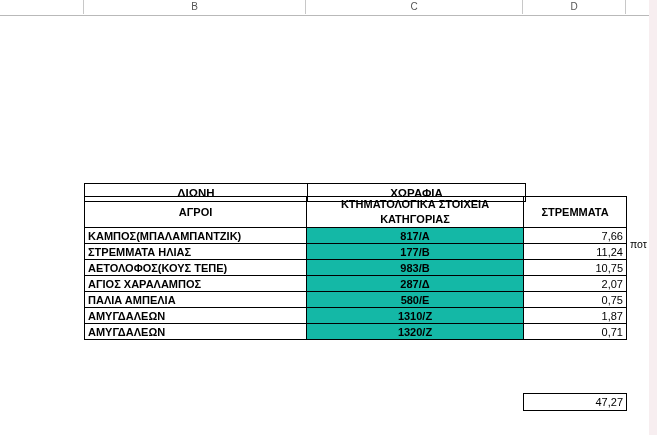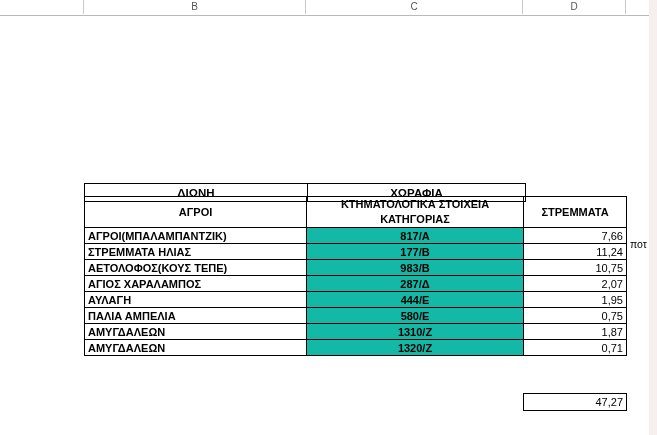--- a/index.html
+++ b/index.html
@@ -170,43 +170,38 @@
         <tr>
       <td class="c-b hd hd-tall">ΑΓΡΟΙ</td>
       <td class="c-c hd hd-tall hd-two-line">
         <span>ΚΤΗΜΑΤΟΛΟΓΙΚΑ ΣΤΟΙΧΕΙΑ</span><br>
         <span>ΚΑΤΗΓΟΡΙΑΣ</span>
       </td>
       <td class="c-d hd hd-tall">ΣΤΡΕΜΜΑΤΑ</td>
     </tr>
 
     <tr>
-      <td class="c-b cell-name">ΑΓΡΟΙ(ΜΠΑΛΑΜΠΑΝΤΖΙΚ)</td>
+      <td class="c-b cell-name">ΚΑΜΠΟΣ(ΜΠΑΛΑΜΠΑΝΤΖΙΚ)</td>
       <td class="c-c cell-cat">817/Α</td>
       <td class="c-d cell-num">7,66</td>
     </tr>
     <tr>
       <td class="c-b cell-name">ΣΤΡΕΜΜΑΤΑ ΗΛΙΑΣ</td>
       <td class="c-c cell-cat">177/Β</td>
       <td class="c-d cell-num">11,24</td>
     </tr>
     <tr>
       <td class="c-b cell-name">ΑΕΤΟΛΟΦΟΣ(ΚΟΥΣ ΤΕΠΕ)</td>
       <td class="c-c cell-cat">983/Β</td>
       <td class="c-d cell-num">10,75</td>
     </tr>
     <tr>
       <td class="c-b cell-name">ΑΓΙΟΣ ΧΑΡΑΛΑΜΠΟΣ</td>
       <td class="c-c cell-cat">287/Δ</td>
       <td class="c-d cell-num">2,07</td>
-    </tr>
-    <tr>
-      <td class="c-b cell-name">ΑΥΛΑΓΗ</td>
-      <td class="c-c cell-cat">444/Ε</td>
-      <td class="c-d cell-num">1,95</td>
     </tr>
     <tr>
       <td class="c-b cell-name">ΠΑΛΙΑ ΑΜΠΕΛΙΑ</td>
       <td class="c-c cell-cat">580/Ε</td>
       <td class="c-d cell-num">0,75</td>
     </tr>
     <tr>
       <td class="c-b cell-name">ΑΜΥΓΔΑΛΕΩΝ</td>
       <td class="c-c cell-cat">1310/Ζ</td>
       <td class="c-d cell-num">1,87</td>

